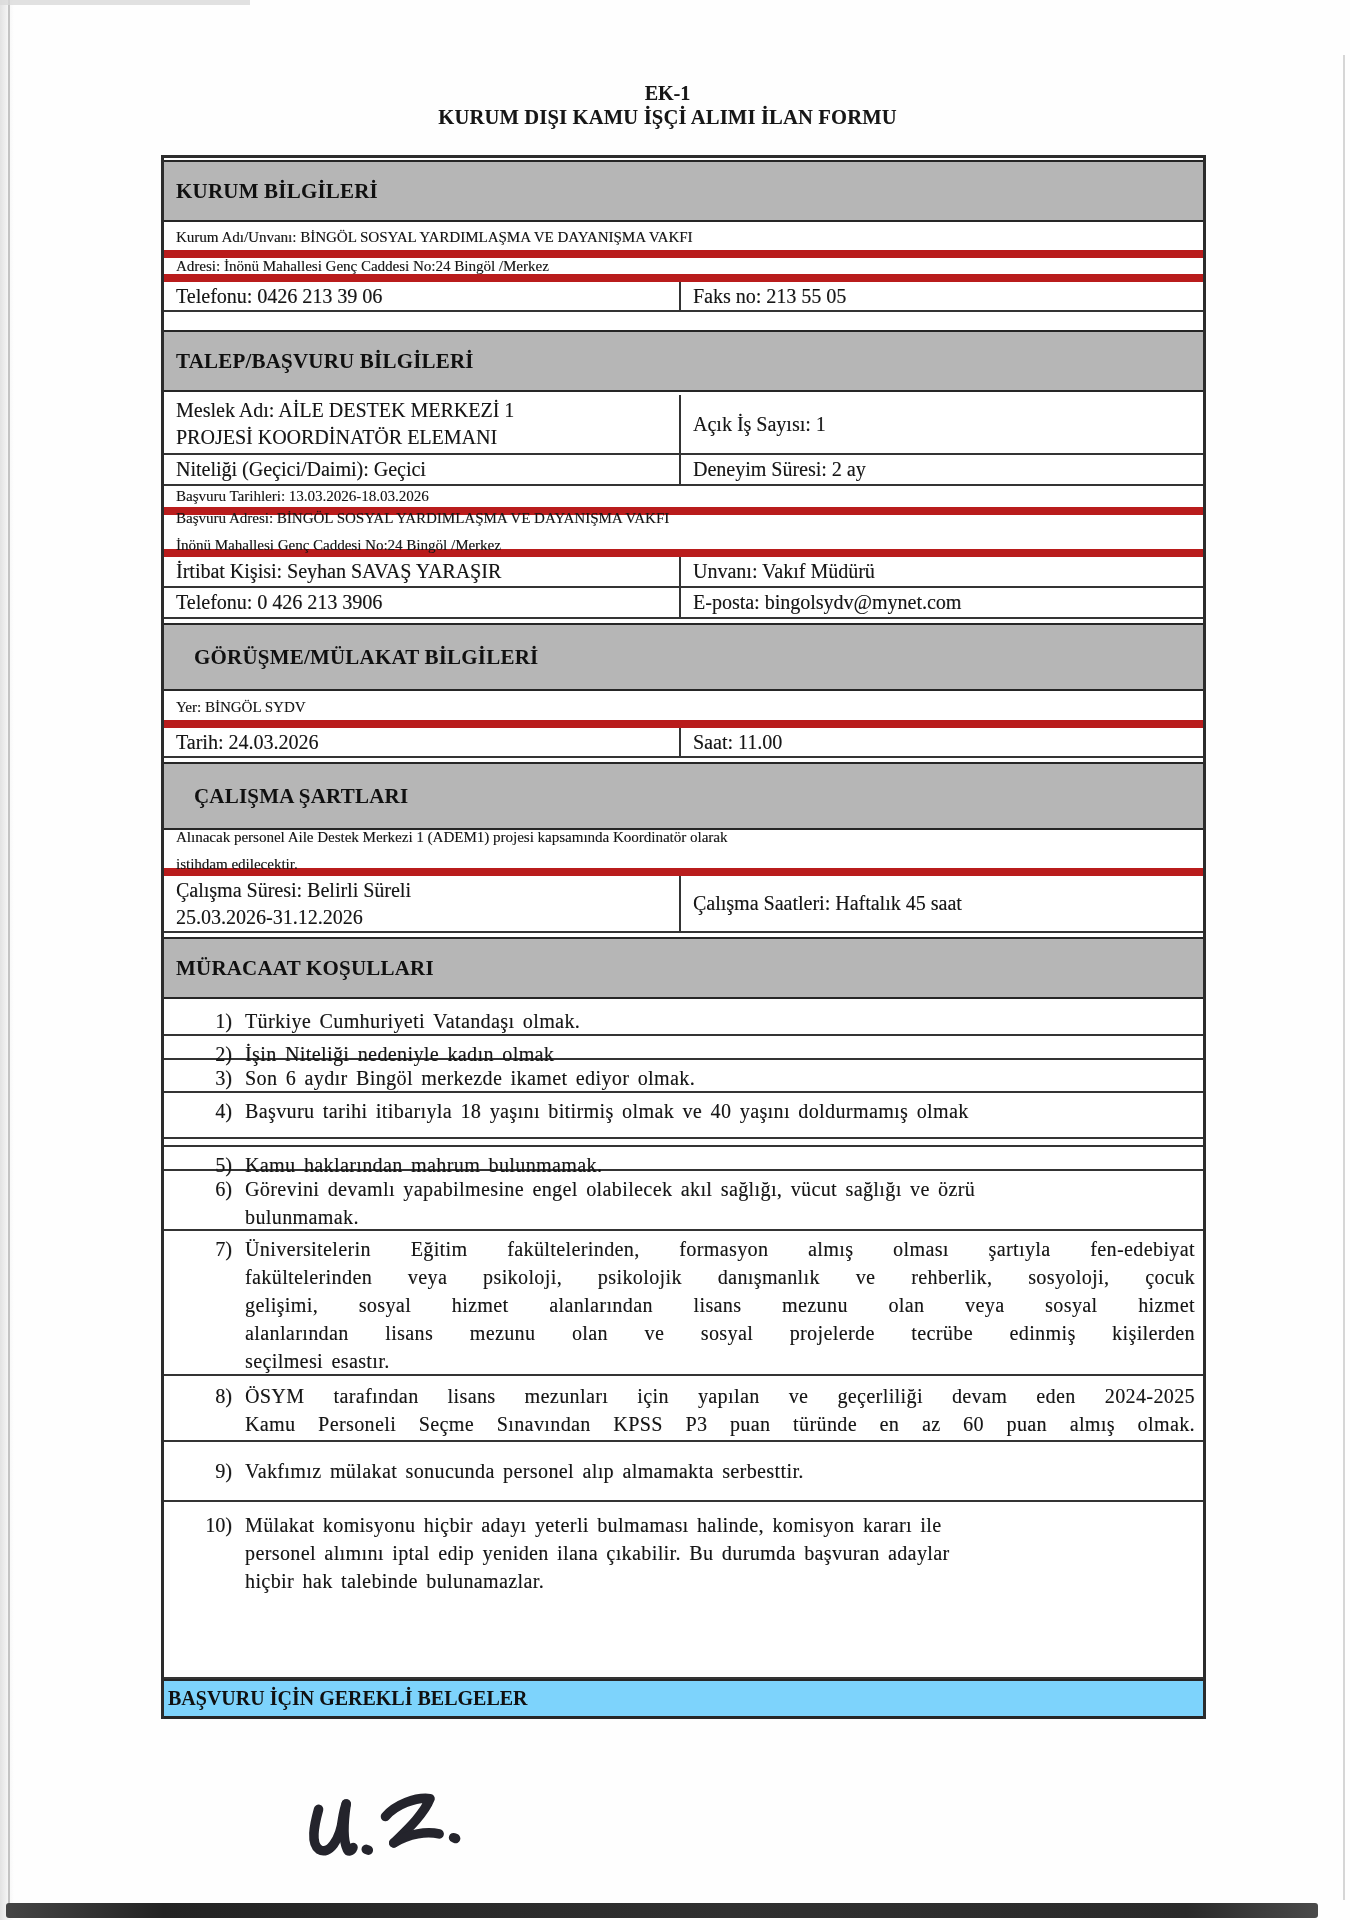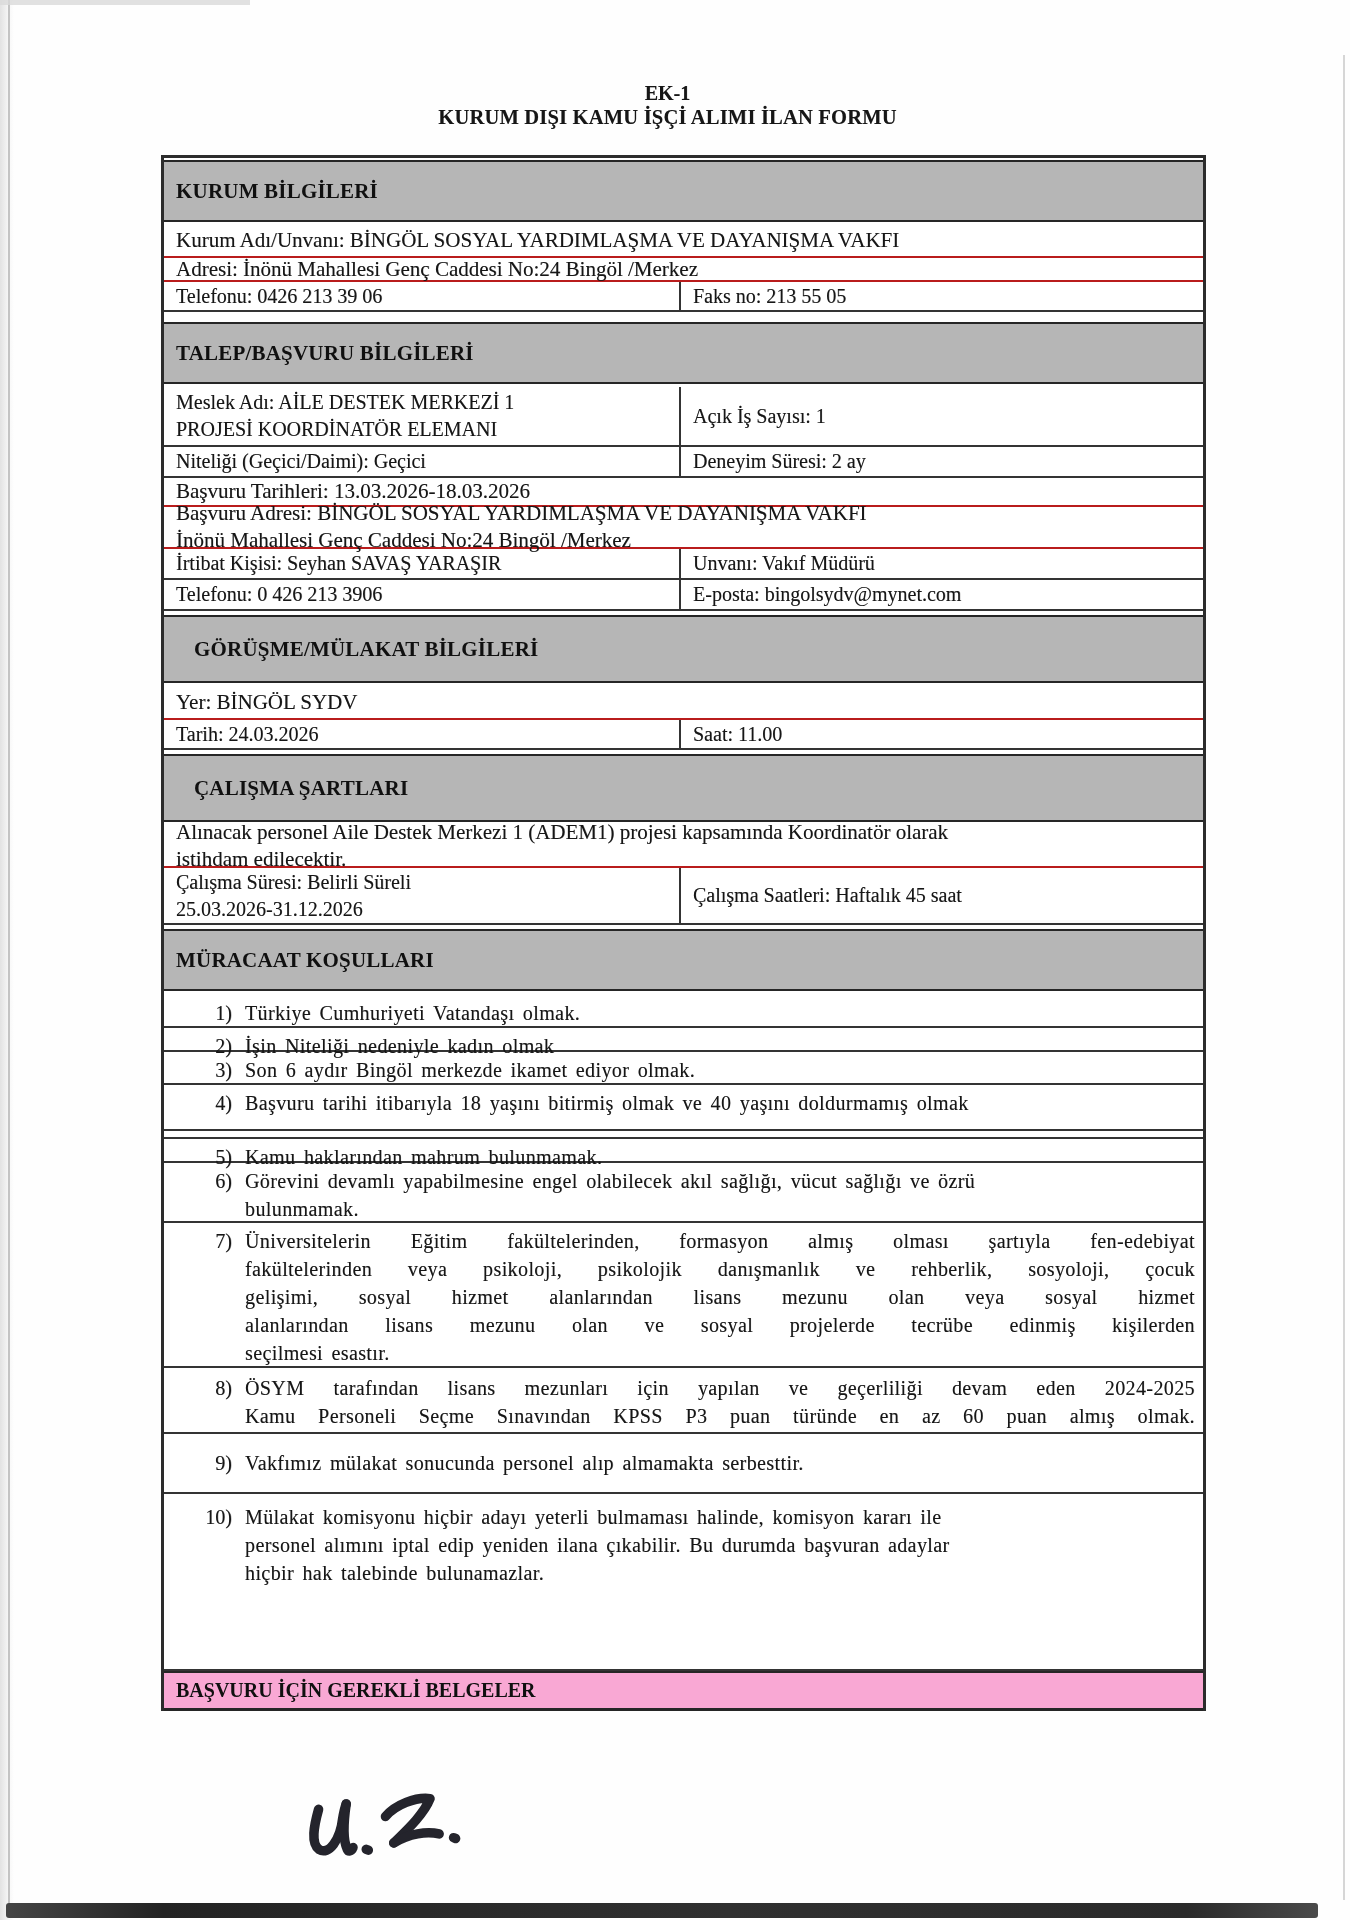--- a/index.html
+++ b/index.html
@@ -21,26 +21,26 @@
   .annex{font-weight:700;font-size:20px;line-height:23px;}
   .form-title{font-weight:700;font-size:20.5px;line-height:24px;letter-spacing:.2px;}
 
   
   .tbl{position:absolute;left:161px;top:155px;width:1045px;box-sizing:border-box;
        border-left:3px solid #2c2c2c;border-right:3px solid #2c2c2c;border-top:3px solid #2c2c2c;
        display:flex;flex-direction:column;background:#fff;}
   .sec{box-sizing:border-box;background:#b6b6b6;border-top:2px solid #262626;border-bottom:2px solid #262626;
        display:flex;align-items:center;padding:0 12px;font-weight:700;font-size:21px;letter-spacing:.2px;color:#101010;}
   .sec.h62{height:62px;} .sec.h60{height:68px;padding-left:30px;}
-  .m2{margin-top:2px;margin-bottom:3px;} .m3{margin-top:10px;margin-bottom:3px;} .m4{margin-top:4px;margin-bottom:4px;}
-  .sec-small{box-sizing:border-box;height:40px;background:#f9a8d4;border-top:2px solid #262626;border-bottom:3px solid #262626;
-       display:flex;align-items:center;padding:0 12px;font-weight:700;font-size:20px;color:#101010;}
-
-  .r{box-sizing:border-box;border-bottom:2px solid #b91c1c;display:flex;align-items:center;
-     padding:1px 10px 1px 12px;font-size:21px;line-height:27px;}
+  .m2{margin-top:2px;margin-bottom:3px;} .m3{margin-top:18px;margin-bottom:3px;} .m4{margin-top:4px;margin-bottom:4px;}
+  .sec-small{box-sizing:border-box;height:40px;background:#7dd3fc;border-top:2px solid #262626;border-bottom:3px solid #262626;
+       display:flex;align-items:center;padding:0 4px;font-weight:700;font-size:20px;color:#101010;}
+
+  .r{box-sizing:border-box;border-bottom:8px solid #b91c1c;display:flex;align-items:center;
+     padding:1px 10px 1px 12px;font-size:15px;line-height:27px;}
   .r2{box-sizing:border-box;border-bottom:2px solid #343434;display:flex;align-items:stretch;font-size:20px;line-height:27px;}
   .c{display:flex;align-items:center;box-sizing:border-box;padding:1px 8px 1px 12px;}
   .cl{width:517px;border-right:2px solid #343434;}
   .cr{flex:1;}
   .pre{white-space:pre-line;}
   .h29{height:29px;} .h30{height:30px;} .h31{height:31px;} .h32{height:24px;} .h33{height:33px;}
   .h46{height:46px;} .h57{height:57px;} .h58{height:42px;} .h60r{height:60px;} .h66{height:66px;}
   .h145{height:145px;} .h146{height:177px;}
 
   

